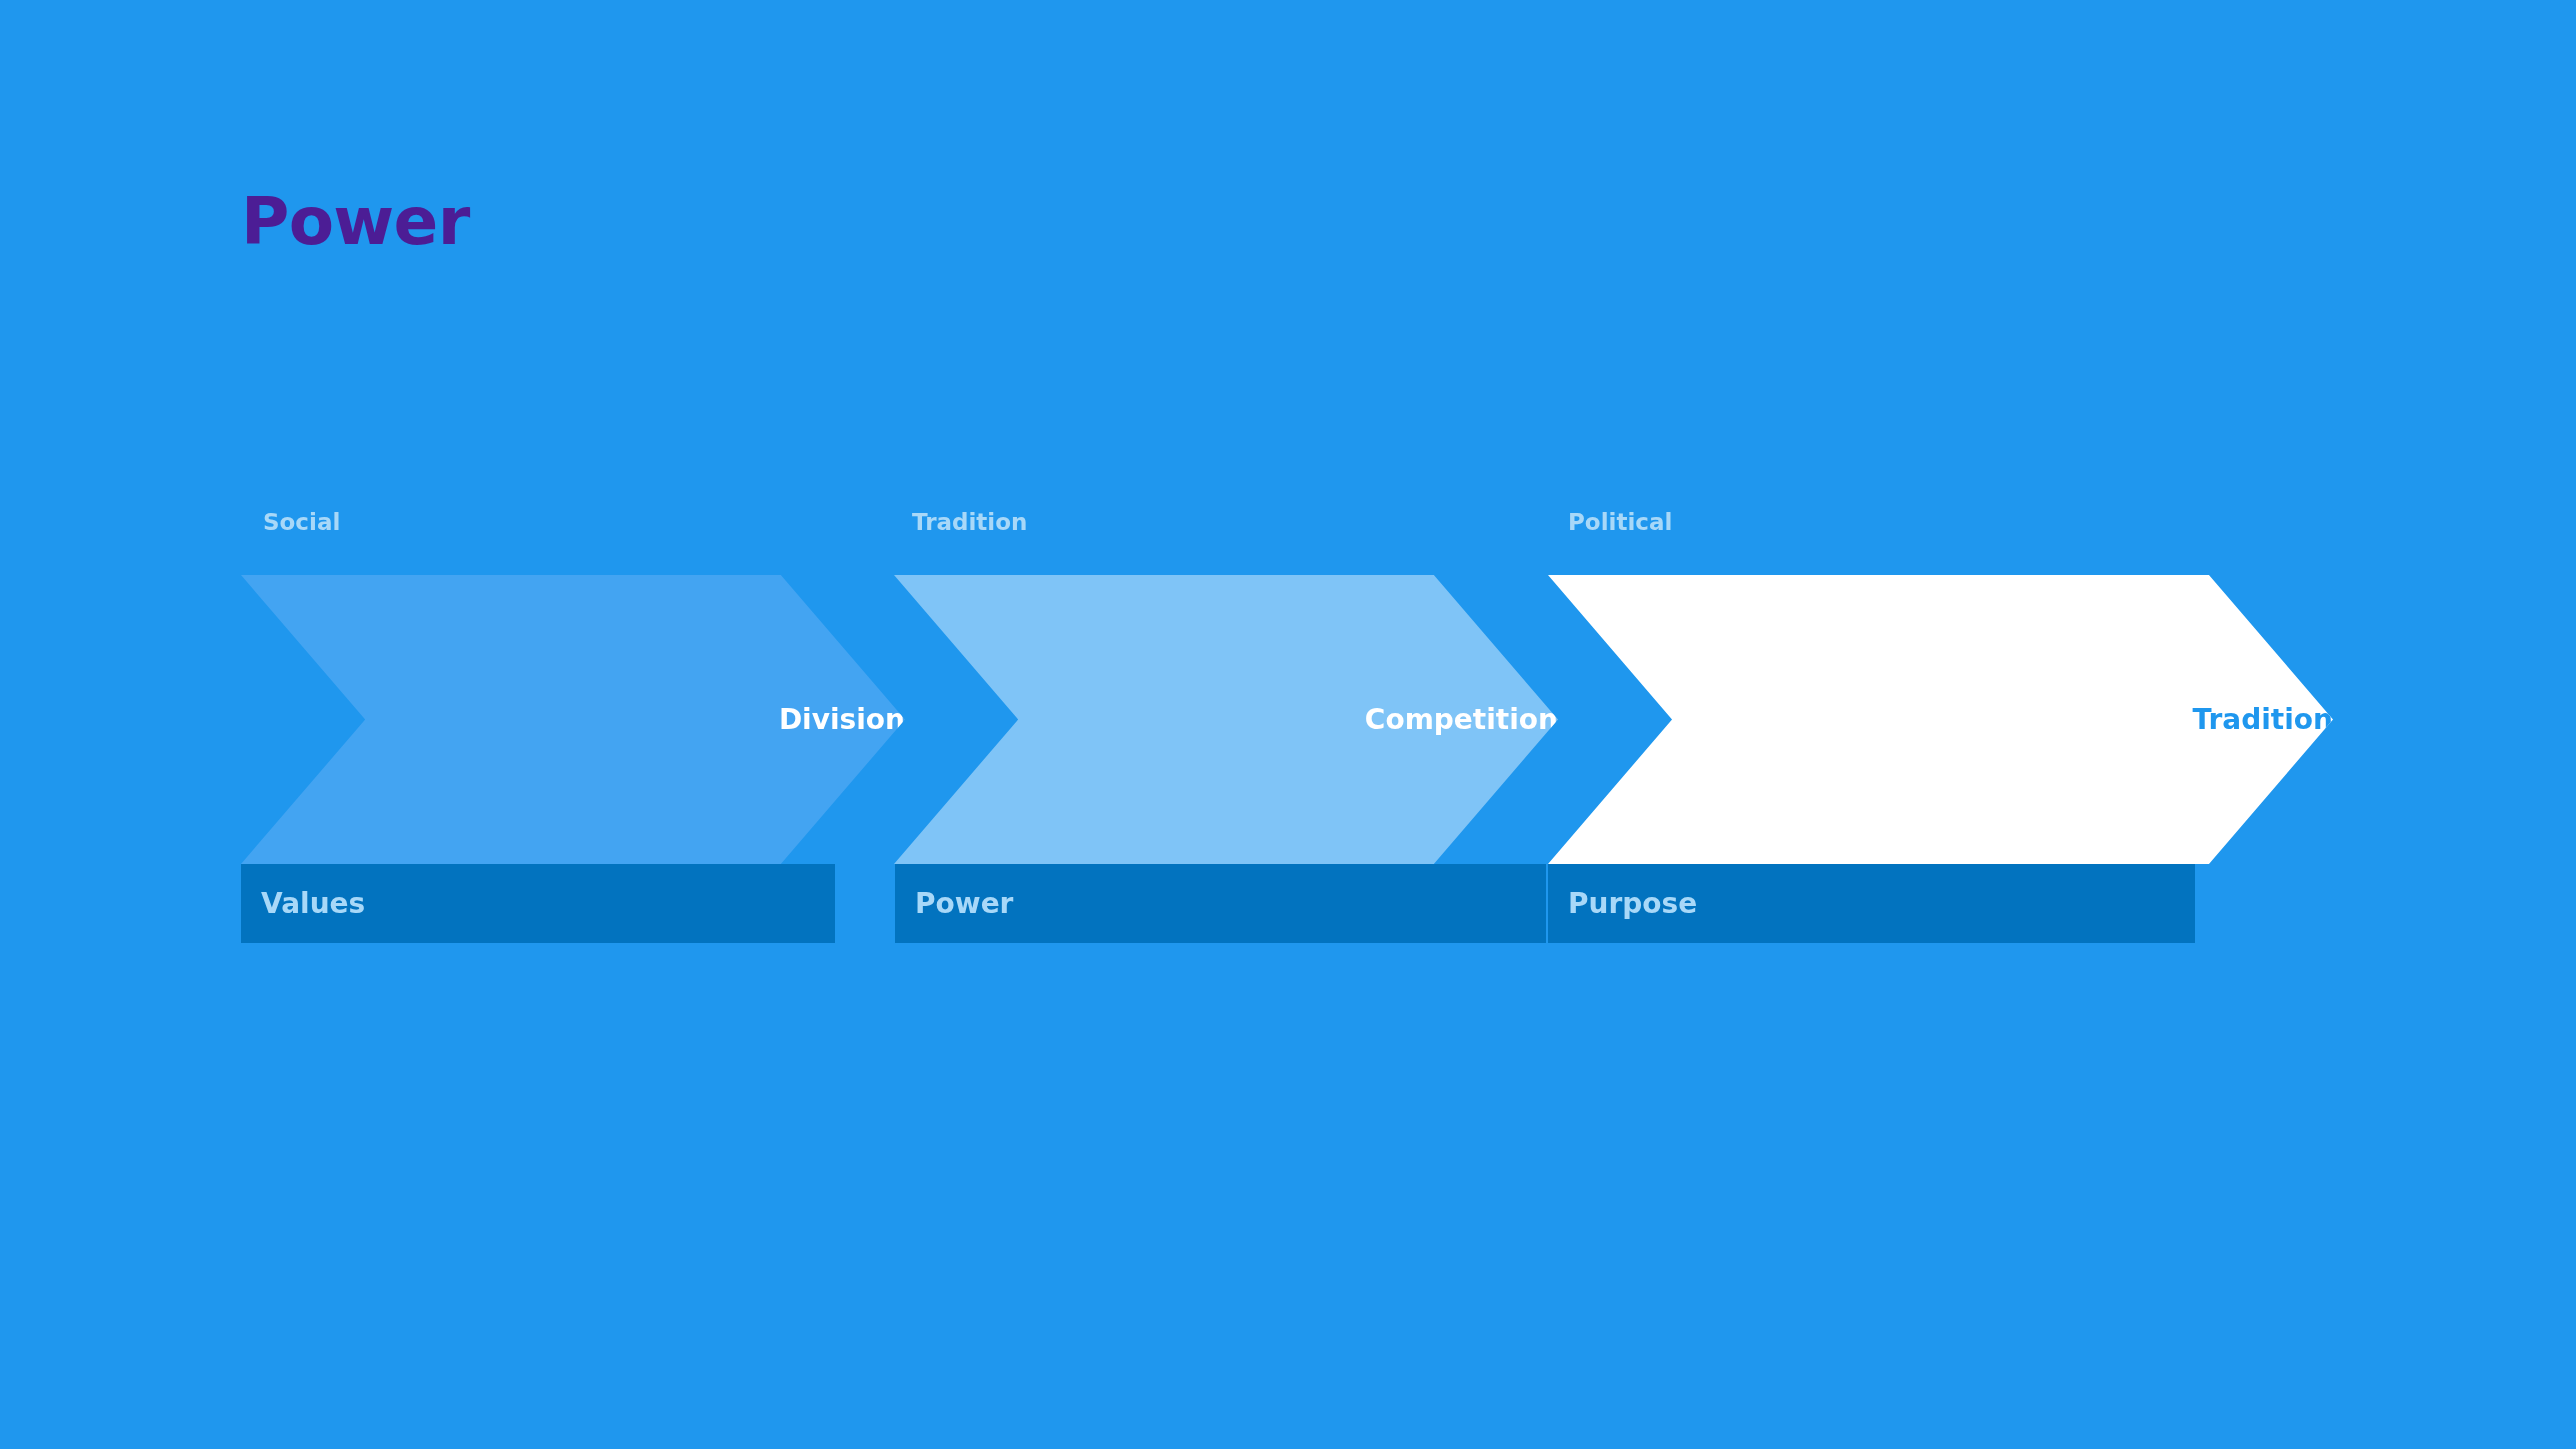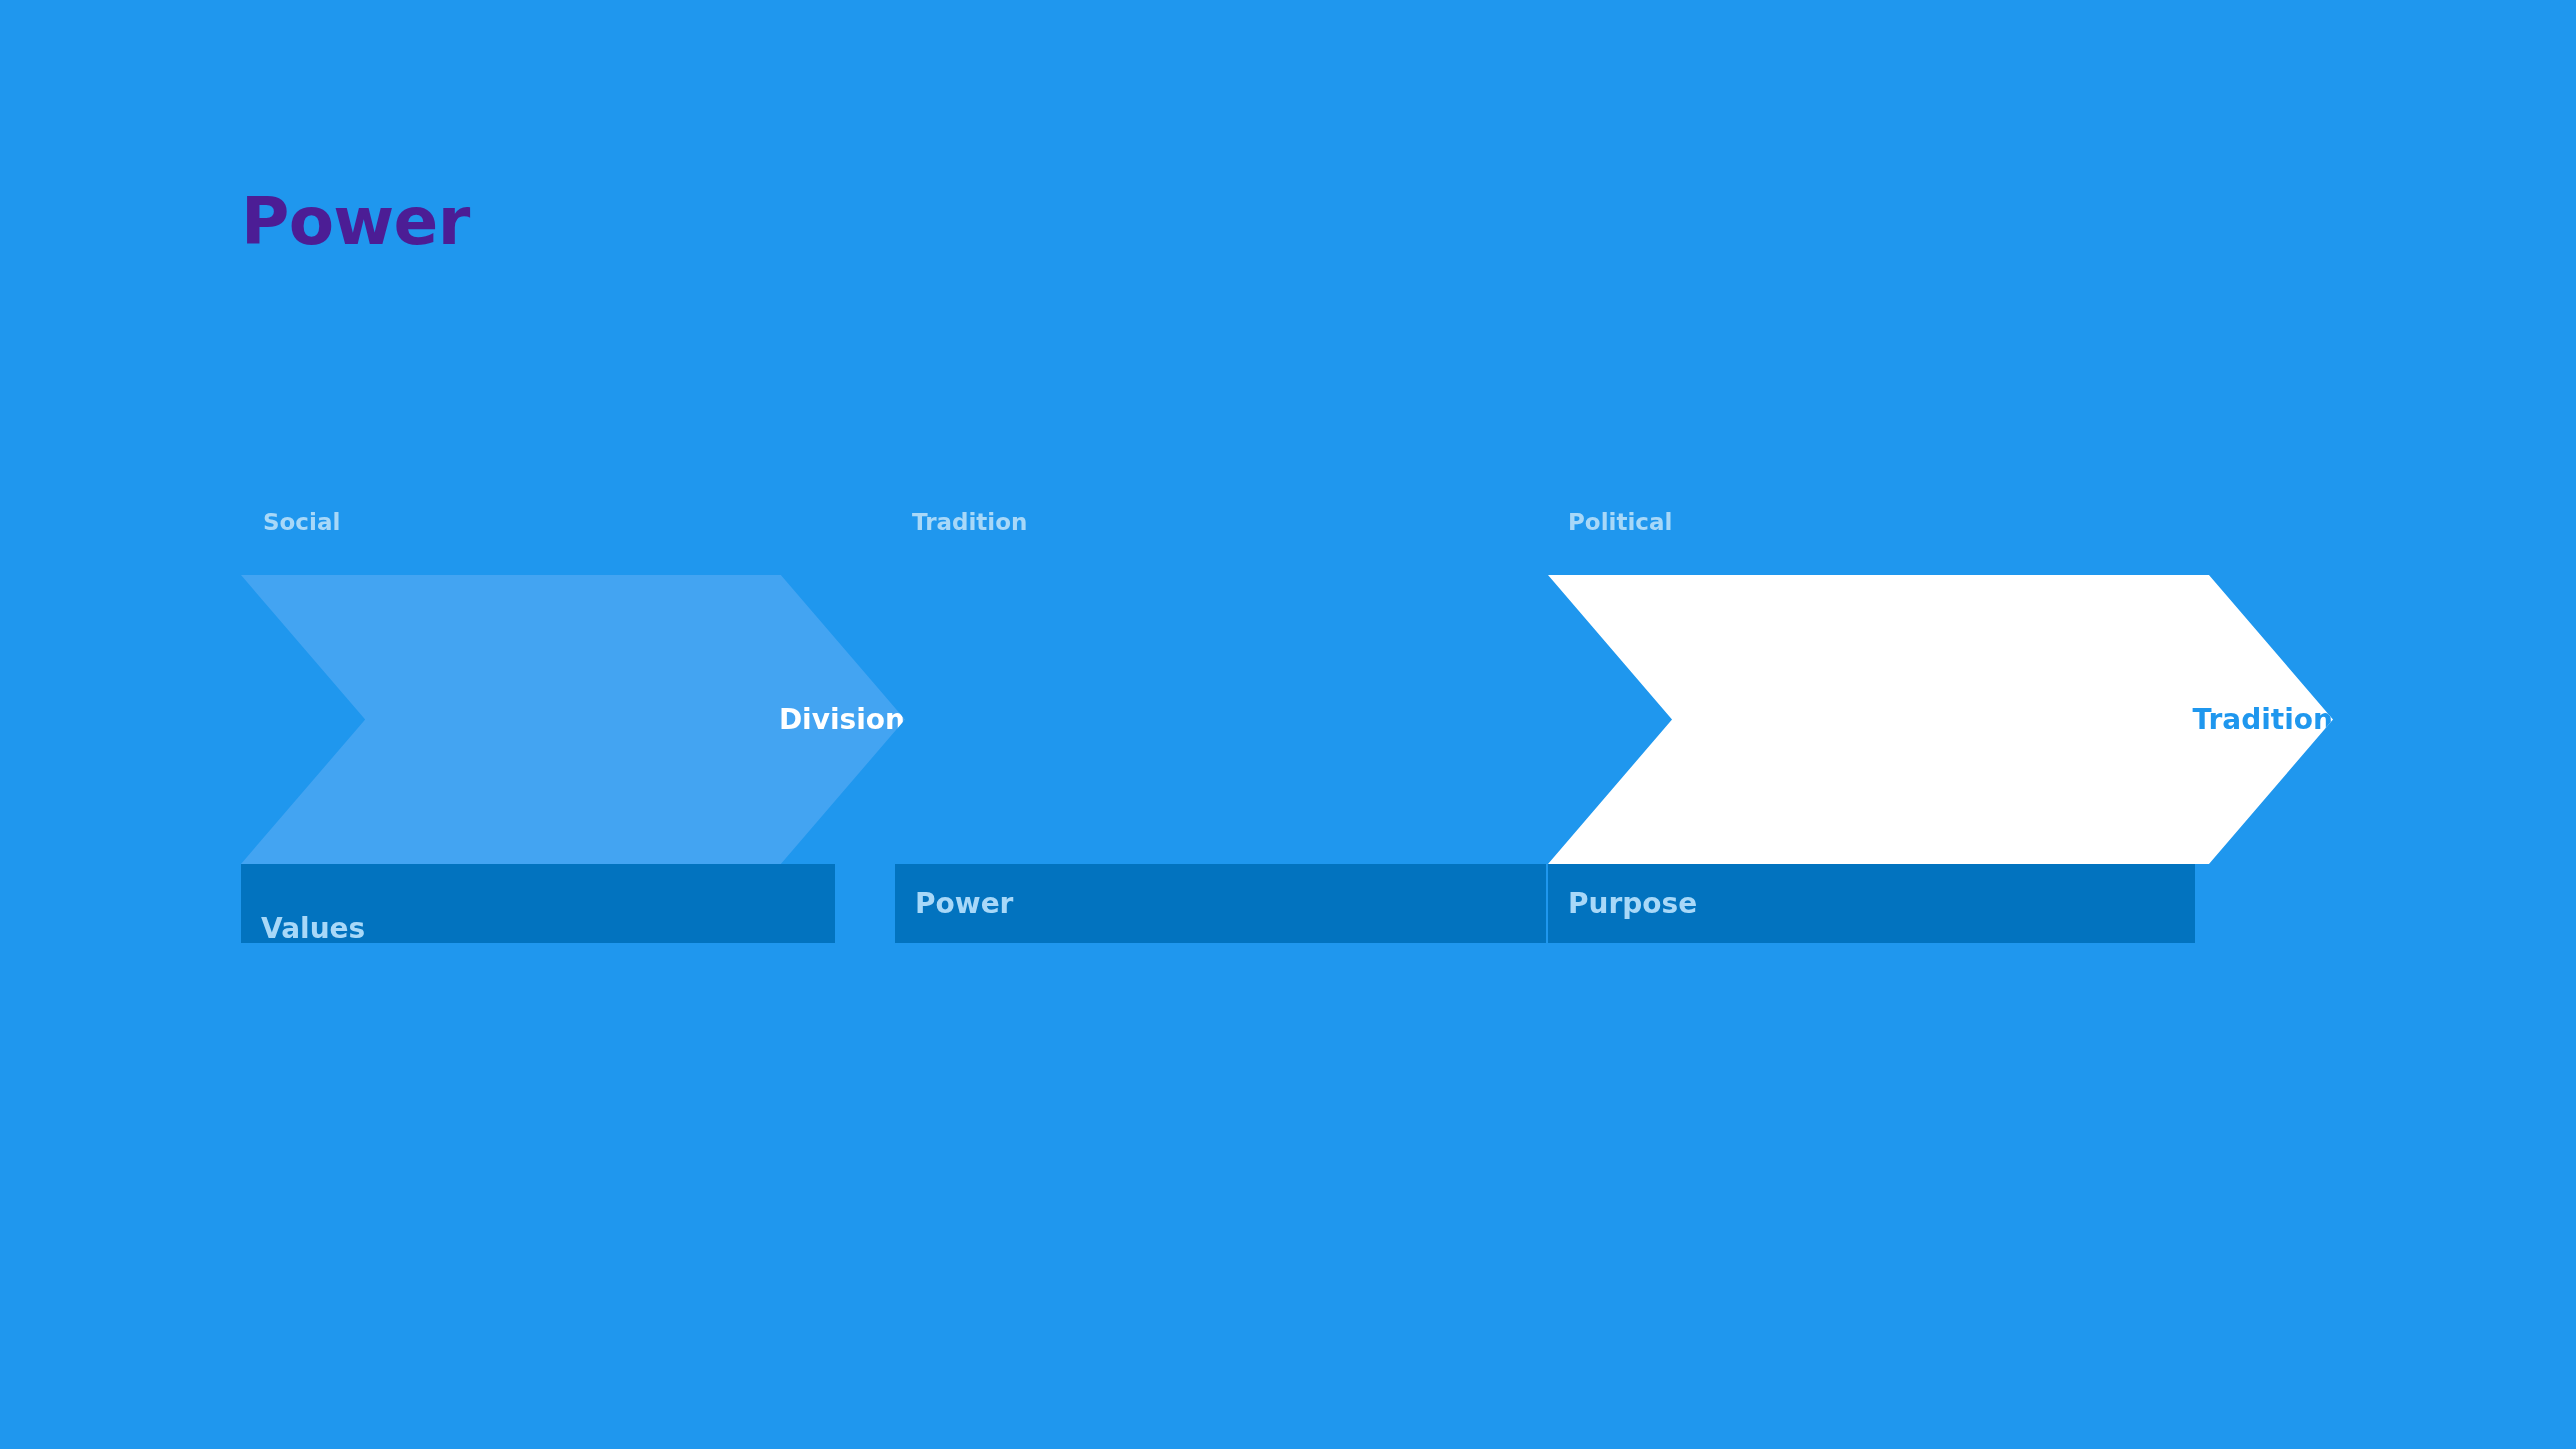--- a/index.html
+++ b/index.html
@@ -133,21 +133,21 @@
   }
 
   .footer-bar {
     position: absolute;
     top: 0;
     height: 79px;
     background: #0273bf;
     display: flex;
     align-items: center;
   }
-  .footer-bar.c0 { left: 241px; width: 594px; align-items: flex-end; }
+  .footer-bar.c0 { left: 241px; width: 594px; }
   .footer-bar.c1 { left: 895px; width: 651px; }
   .footer-bar.c2 { left: 1548px; width: 647px; }
 
   .footer-label {
     font-size: 28px;
     font-weight: bold;
     color: #a8d8f8;
     line-height: 1;
     white-space: nowrap;
     margin-left: 20px;
@@ -166,20 +166,24 @@
     <div class="top-label c1">Tradition</div>
     <div class="top-label c2">Political</div>
 
     <div id="chevron-band">
 
       <div class="chevron c0">
         <div class="chev-shape"></div>
         <div class="chev-label">Division</div>
       </div>
 
+      <div class="chevron c1">
+        <div class="chev-shape"></div>
+        <div class="chev-label">Competition</div>
+      </div>
 
       <div class="chevron c2">
         <div class="chev-shape"></div>
         <div class="chev-label">Tradition</div>
       </div>
 
     </div>
 
     <div id="footer-band">
 

